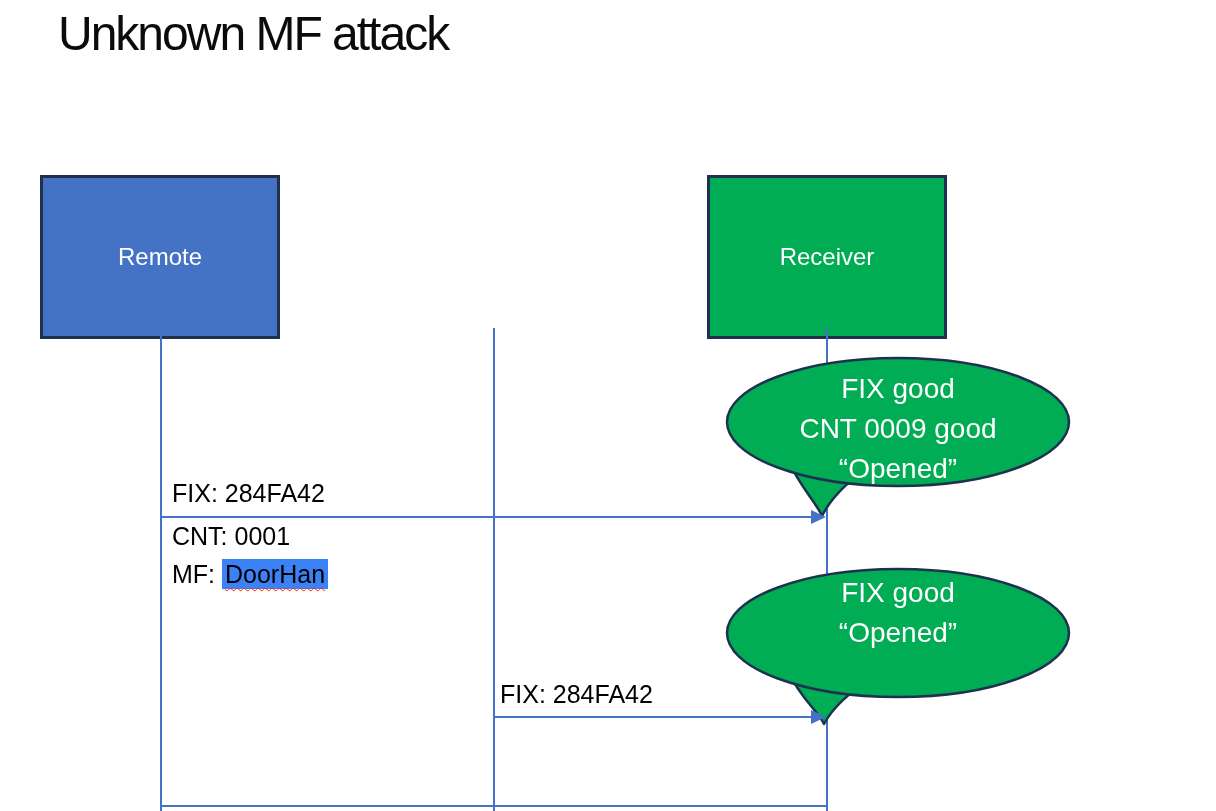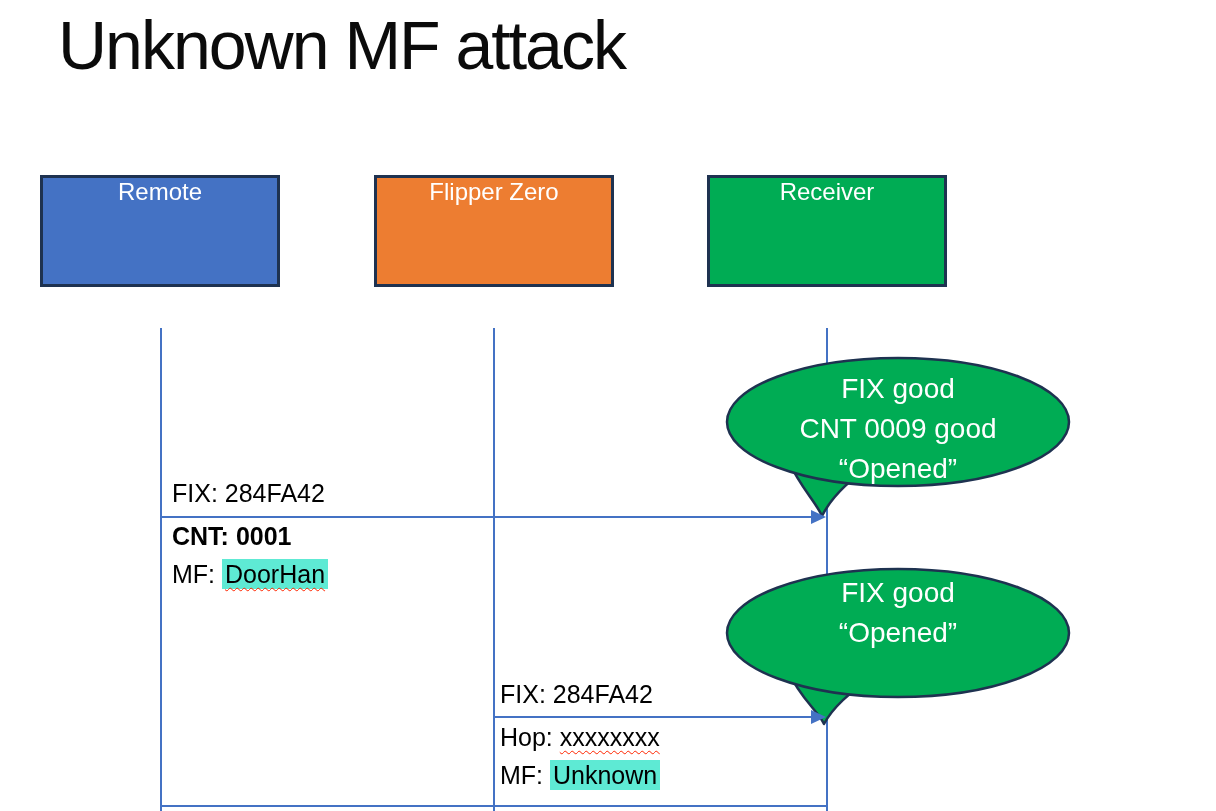--- a/index.html
+++ b/index.html
@@ -2,26 +2,26 @@
 <html><head>
 <meta charset="utf-8">
 <style>
   html,body{margin:0;padding:0;background:#fff;}
   .slide{
     position:relative;width:1216px;height:811px;background:#ffffff;
     overflow:hidden;font-family:"Liberation Sans",sans-serif;
   }
   .slide-title{
     position:absolute;left:58px;top:6px;margin:0;
-    font-size:68px;font-weight:200;letter-spacing:-2px;color:#0b0b0b;
+    font-size:48px;font-weight:200;letter-spacing:-2px;color:#0b0b0b;
     font-family:"Liberation Sans",sans-serif;white-space:nowrap;
   }
   .actor{
-    position:absolute;top:175px;width:240px;height:112px;
-    border:3px solid #1E3250;display:flex;align-items:flex-start;justify-content:center;
+    position:absolute;top:175px;width:240px;height:164px;
+    border:3px solid #1E3250;display:flex;align-items:center;justify-content:center;
     color:#ffffff;font-size:24px;box-sizing:border-box;
   }
   .actor-remote{left:40px;background:#4472C4;}
   .actor-flipper{left:374px;background:#ED7D31;}
   .actor-receiver{left:707px;background:#00AC54;}
   .lifeline{
     position:absolute;top:328px;width:2px;height:483px;background:#4472C4;z-index:1;
   }
   .ll-remote{left:160px;}
   .ll-flipper{left:493px;}
@@ -32,21 +32,21 @@
   .arrow-head{
     position:absolute;width:0;height:0;z-index:5;
     border-left:15px solid #4472C4;
     border-top:7px solid transparent;
     border-bottom:7px solid transparent;
   }
   .msg-label{
     position:absolute;font-size:25px;color:#000;white-space:nowrap;z-index:2;
   }
   .hl{
-    background:#5eead4;padding:1px 3px;margin-top:38px;
+    background:#3b82f6;padding:1px 3px;margin-top:38px;
   }
   .sq{
     text-decoration:underline wavy #FF2400;
     text-decoration-thickness:1px;
     text-decoration-skip-ink:none;
     text-underline-offset:4px;
   }
   .bubble-svg{position:absolute;z-index:3;}
   .bubble-text{
     position:absolute;width:346px;text-align:center;color:#ffffff;
@@ -59,53 +59,44 @@
 </head>
 <body>
 
 <div class="slide">
 
   <h1 class="slide-title">Unknown MF attack</h1>
 
   <div class="actor actor-remote">
     <span>Remote</span>
   </div>
-  <div class="actor actor-flipper">
-    <span>Flipper Zero</span>
-  </div>
   <div class="actor actor-receiver">
     <span>Receiver</span>
   </div>
 
   <div class="lifeline ll-remote"></div>
   <div class="lifeline ll-flipper"></div>
   <div class="lifeline ll-receiver"></div>
 
   <div class="msg-line" style="left:161px;top:516px;width:652px;"></div>
   <div class="arrow-head" style="left:811px;top:510px;"></div>
   <div class="msg-label" style="left:172px;top:479px;">
     <span>FIX: 284FA42</span>
   </div>
-  <div class="msg-label" style="left:172px;top:522px;font-weight:bold;">
+  <div class="msg-label" style="left:172px;top:522px;">
     <span>CNT: 0001</span>
   </div>
   <div class="msg-label" style="left:172px;top:560px;">
     <span>MF: </span><span class="hl sq">DoorHan</span>
   </div>
 
   <div class="msg-line" style="left:494px;top:716px;width:319px;"></div>
   <div class="arrow-head" style="left:811px;top:710px;"></div>
   <div class="msg-label" style="left:500px;top:680px;">
     <span>FIX: 284FA42</span>
-  </div>
-  <div class="msg-label" style="left:500px;top:723px;">
-    <span>Hop: </span><span class="sq">xxxxxxxx</span>
-  </div>
-  <div class="msg-label" style="left:500px;top:761px;">
-    <span>MF: </span><span class="hl">Unknown</span>
   </div>
 
   <svg class="bubble-svg" style="left:720px;top:352px;" width="360" height="170" viewBox="0 0 360 170" aria-hidden="true">
     <path d="M 68 108 C 80 135 96 150 102 164 C 112 144 132 126 154 112 Z" fill="#00AC54" stroke="#1E3250" stroke-width="2.5" stroke-linejoin="round"></path>
     <ellipse cx="178" cy="70" rx="171" ry="64" fill="#00AC54" stroke="#1E3250" stroke-width="2.5"></ellipse>
   </svg>
   <div class="bubble-text" style="left:725px;top:369px;">
     <div>FIX good</div>
     <div>CNT 0009 good</div>
     <div>“Opened”</div>

